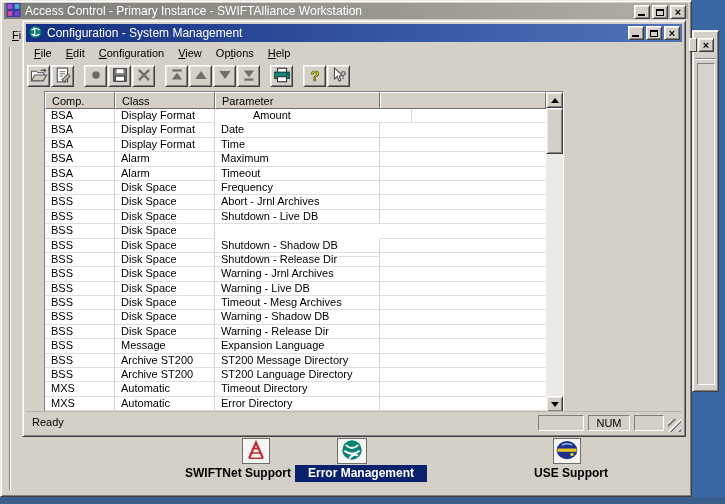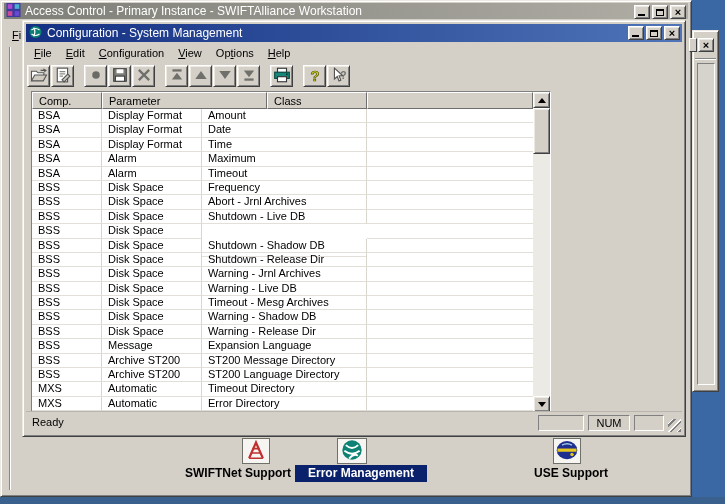--- a/index.html
+++ b/index.html
@@ -38,21 +38,21 @@
 
   
   #config-window { left:22px; top:20px; width:664px; height:417px; z-index:5; }
   #config-menubar { position:absolute; left:4px; top:22px; height:18px; display:flex; align-items:center;text-align:right; }
   #config-menubar .menu-item { height:16px; line-height:14px; }
   .u { text-decoration:underline; }
   #config-toolbar { position:absolute; left:4px; top:40px; height:30px; display:flex; align-items:center; }
   .tb-btn { width:23px; height:22px; margin-right:1px; background:#D4D0C8; border:1px solid; border-color:#FFFFFF #404040 #404040 #FFFFFF; box-shadow: inset 1px 1px 0 #ECE9E2, inset -1px -1px 0 #808080; display:flex; align-items:center; justify-content:center; }
   .tb-sep { width:9px; height:22px; }
 
-  #config-table { position:absolute; left:8px; top:70px; width:520px; height:322px; background:#86efac; border:1px solid; border-color:#808080 #FFFFFF #FFFFFF #808080; overflow:hidden; }
+  #config-table { position:absolute; left:21px; top:70px; width:520px; height:322px; background:#86efac; border:1px solid; border-color:#808080 #FFFFFF #FFFFFF #808080; overflow:hidden; }
   #table-header { position:absolute; left:0; top:0; right:17px; height:17px; display:flex; }
   .th { background:#D4D0C8; border:1px solid; border-color:#FFFFFF #6E6E6E #6E6E6E #FFFFFF; padding:1px 0 0 6px; height:17px; line-height:14px; overflow:hidden; white-space:nowrap; }
   #table-body { position:absolute; left:0; top:17px; right:17px; bottom:0; background:#fff; }
   .tr { display:flex; height:14.4px; }
   .td { border-right:1px solid #D8D5CD; border-bottom:1px solid #E2DFD8; padding-left:6px; line-height:13px; overflow:hidden; white-space:nowrap; font-size:11px; }
   #table-vscroll { position:absolute; right:0; top:0; width:17px; bottom:0; background:#ECEAE4; }
   .sb-btn { position:absolute; left:0; width:17px; height:16px; background:#D4D0C8; border:1px solid; border-color:#FFFFFF #404040 #404040 #FFFFFF; box-shadow: inset 1px 1px 0 #ECE9E2, inset -1px -1px 0 #808080; display:flex; align-items:center; justify-content:center; }
   .sb-up { top:0; } .sb-down { bottom:0; }
   .arr-up { width:0; height:0; border-left:4px solid transparent; border-right:4px solid transparent; border-bottom:5px solid #000; }
   .arr-down { width:0; height:0; border-left:4px solid transparent; border-right:4px solid transparent; border-top:5px solid #000; }
@@ -237,29 +237,29 @@
           <span><svg width="16" height="16" viewBox="0 0 14 14">
               <path d="M3 1 V10.5 L5.5 8.3 L7 12.3 L8.6 11.6 L7.1 7.7 H10.3 Z" fill="#fff" stroke="#555"></path>
               <text x="10.8" y="10.5" font-size="9" font-weight="bold" text-anchor="middle" fill="#70706B">?</text>
             </svg></span>
         </div>
       </div>
 
     <div id="config-table">
       <div id="table-header">
           <div class="th" style="width: 70px;">Comp.</div>
+          <div class="th" style="width: 100px;">Class</div>
           <div class="th" style="width: 165px;">Parameter</div>
-          <div class="th" style="width: 100px;">Class</div>
           <div class="th" style="flex: 1 1 0%;"></div>
         </div>
       <div id="table-body">
           <div class="tr">
             <div class="td" style="width: 70px;">BSA</div>
             <div class="td" style="width: 100px;">Display Format</div>
-            <div class="td" style="width: 165px;">Amount</div>
+            <div class="td" style="width: 165px; margin-left: 32px;">Amount</div>
             <div class="td" style="flex: 1 1 0%; border-right: none;"></div>
           </div>
           <div class="tr">
             <div class="td" style="width: 70px;">BSA</div>
             <div class="td" style="width: 100px;">Display Format</div>
             <div class="td" style="width: 165px;">Date</div>
             <div class="td" style="flex: 1 1 0%; border-right: none;"></div>
           </div>
           <div class="tr">
             <div class="td" style="width: 70px;">BSA</div>

